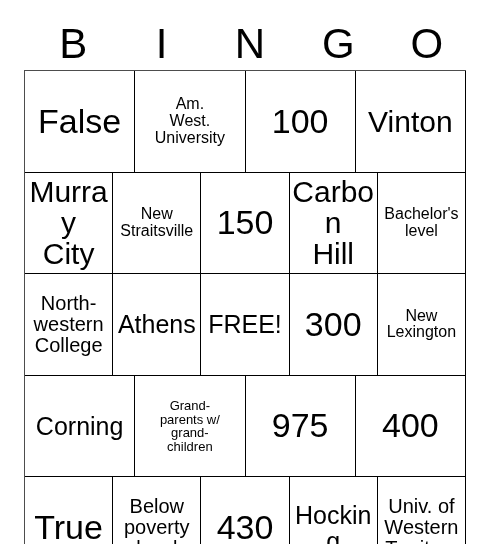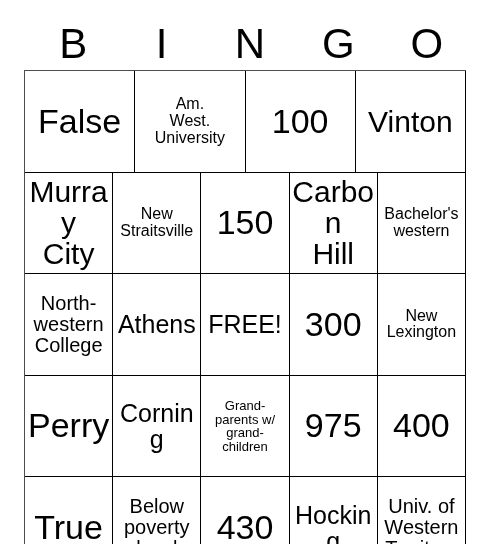--- a/index.html
+++ b/index.html
@@ -134,21 +134,21 @@
         </div>
       <div class="cell">
           <span class="cell-text fs-xl">150</span>
         </div>
       <div class="cell">
           <span class="cell-text fs-lg">Carbon
 Hill</span>
         </div>
       <div class="cell">
           <span class="cell-text fs-xs">Bachelor's
-western</span>
+level</span>
         </div>
     </div>
 
     <div class="grid-row">
       <div class="cell">
           <span class="cell-text fs-sm">North-
 western
 College</span>
         </div>
       <div class="cell">
@@ -160,23 +160,20 @@
       <div class="cell">
           <span class="cell-text fs-xl">300</span>
         </div>
       <div class="cell">
           <span class="cell-text fs-xs">New
 Lexington</span>
         </div>
     </div>
 
     <div class="grid-row">
-      <div class="cell">
-          <span class="cell-text fs-xl">Perry</span>
-        </div>
       <div class="cell">
           <span class="cell-text fs-md">Corning</span>
         </div>
       <div class="cell">
           <span class="cell-text fs-xxs">Grand-
 parents w/
 grand-
 children</span>
         </div>
       <div class="cell">

